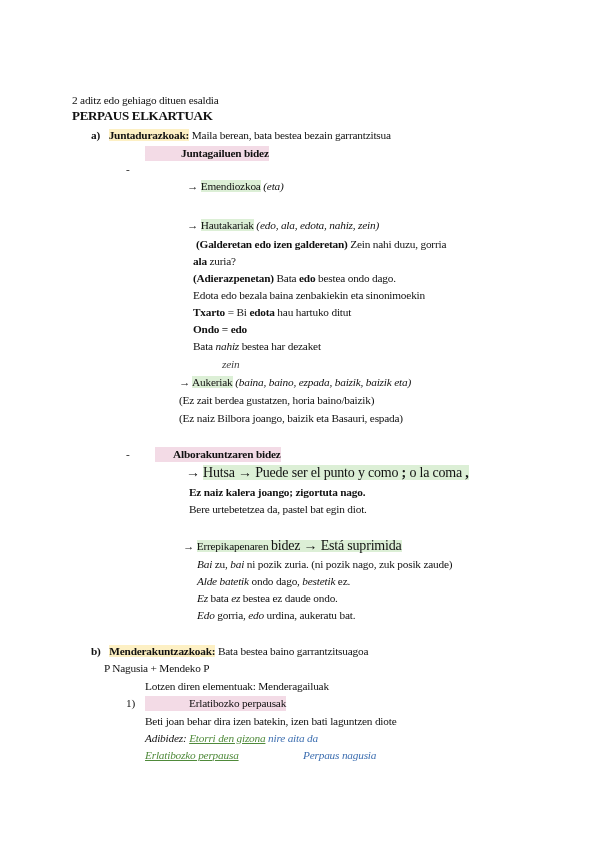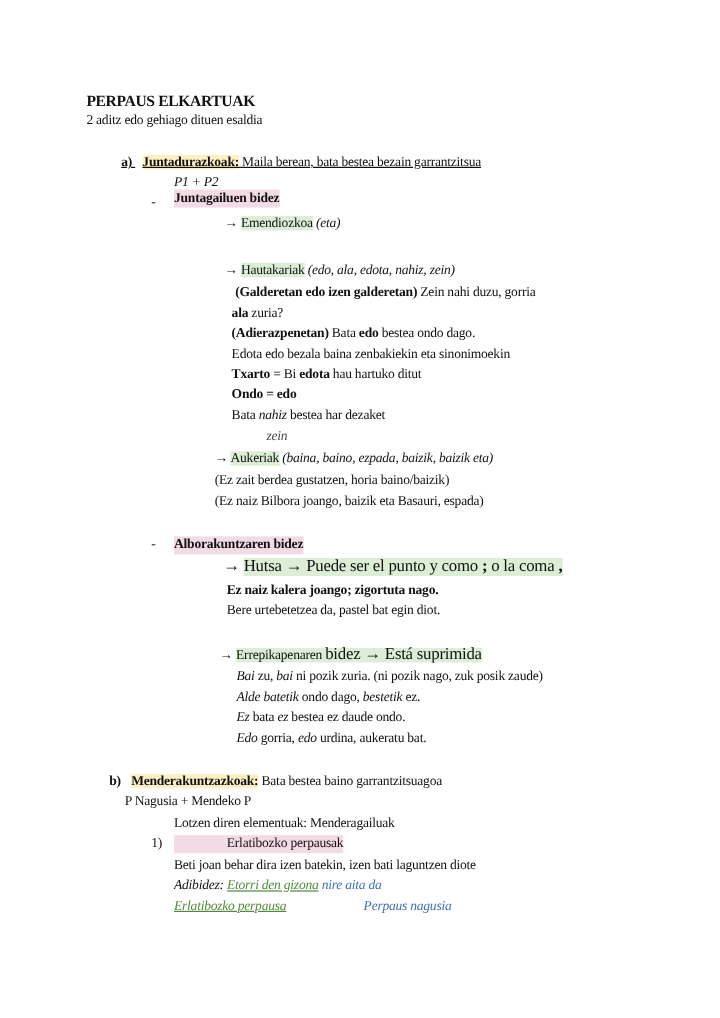--- a/index.html
+++ b/index.html
@@ -8,41 +8,41 @@
       font-family: "Liberation Serif", "DejaVu Serif", serif;
       font-size: 11.3px; color: #111111;
       letter-spacing: -0.2px;
     }
     .line { position: absolute; white-space: nowrap; line-height: 15px; }
     .b { font-weight: bold; }
     .i { font-style: italic; }
     .hl-yellow { background: #fdf0c4; }
     .hl-pink { background: #f3dbe6; }
     .hl-green { background: #dcefd6; }
-    .title { font-size: 13px; font-weight: bold; letter-spacing: -0.3px; }
+    .title { font-size: 13px; font-weight: bold; letter-spacing: -0.3px; margin-top: 32px; }
     .green-u { color: #4f8a3a; text-decoration: underline; font-style: italic; }
     .blue-i { color: #3e6fb0; font-style: italic; text-align: right; }
     .sans { font-size: 14px; }
   </style>
 </head>
 <body>
 
 <div>
 
   <div class="line title" style="left:72px; top:76px;">PERPAUS ELKARTUAK</div>
   <div class="line" style="left:72px; top:93px;">2 aditz edo gehiago dituen esaldia</div>
 
-  <div class="line" style="left:101px; top:128px;text-decoration:underline;">
+  <div class="line" style="left:91px; top:128px;">
     <span class="b">a)</span>
     <span style="display:inline-block;width:6px"></span><span class="b hl-yellow">Juntadurazkoak:</span><span> Maila berean, bata bestea bezain garrantzitsua</span>
   </div>
   <div class="line i" style="left:145px; top:145px;">P1 + P2</div>
 
   <div class="line" style="left:126px; top:162px;">-</div>
-  <div class="line b hl-pink" style="left:145px; top:158px;">Juntagailuen bidez</div>
+  <div class="line b hl-pink" style="left:145px; top:146px;padding-left:36px;">Juntagailuen bidez</div>
 
   <div class="line" style="left:187px; top:179px;">
     <span>→ </span><span class="hl-green">Emendiozkoa</span><span class="i"> (eta)</span>
   </div>
 
   <div class="line" style="left:187px; top:218px;">
     <span>→ </span><span class="hl-green">Hautakariak</span><span class="i"> (edo, ala, edota, nahiz, zein)</span>
   </div>
 
   <div class="line" style="left:196px; top:237px;">
@@ -64,21 +64,21 @@
   </div>
   <div class="line i" style="left:222px; top:357px; color:#444;">zein</div>
 
   <div class="line" style="left:179px; top:375px;">
     <span>→ </span><span class="hl-green">Aukeriak</span><span class="i"> (baina, baino, ezpada, baizik, baizik eta)</span>
   </div>
   <div class="line" style="left:179px; top:393px;">(Ez zait berdea gustatzen, horia baino/baizik)</div>
   <div class="line" style="left:179px; top:411px;">(Ez naiz Bilbora joango, baizik eta Basauri, espada)</div>
 
   <div class="line" style="left:126px; top:447px;">-</div>
-  <div class="line b hl-pink" style="left:145px; top:447px;">Alborakuntzaren bidez</div>
+  <div class="line b hl-pink" style="left:155px; top:447px;padding-left:18px;">Alborakuntzaren bidez</div>
 
   <div class="line sans" style="left:186px; top:465px;">
     <span>→ </span><span class="hl-green"><span>Hutsa → Puede ser el punto y como </span><span class="b">;</span><span> o la coma </span><span class="b">,</span></span>
   </div>
   <div class="line" style="left:189px; top:485px;font-weight:bold;">Ez naiz kalera joango; zigortuta nago.</div>
   <div class="line" style="left:189px; top:502px;">Bere urtebetetzea da, pastel bat egin diot.</div>
 
   <div class="line" style="left:183px; top:538px;">
     <span>→ </span><span class="hl-green"><span>Errepikapenaren </span><span class="sans">bidez → Está suprimida</span></span>
   </div>

